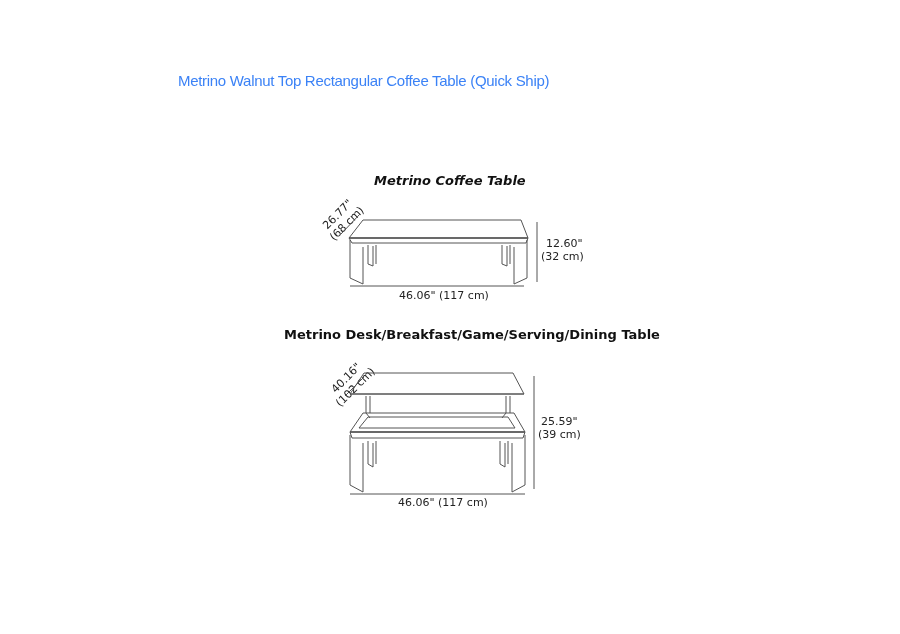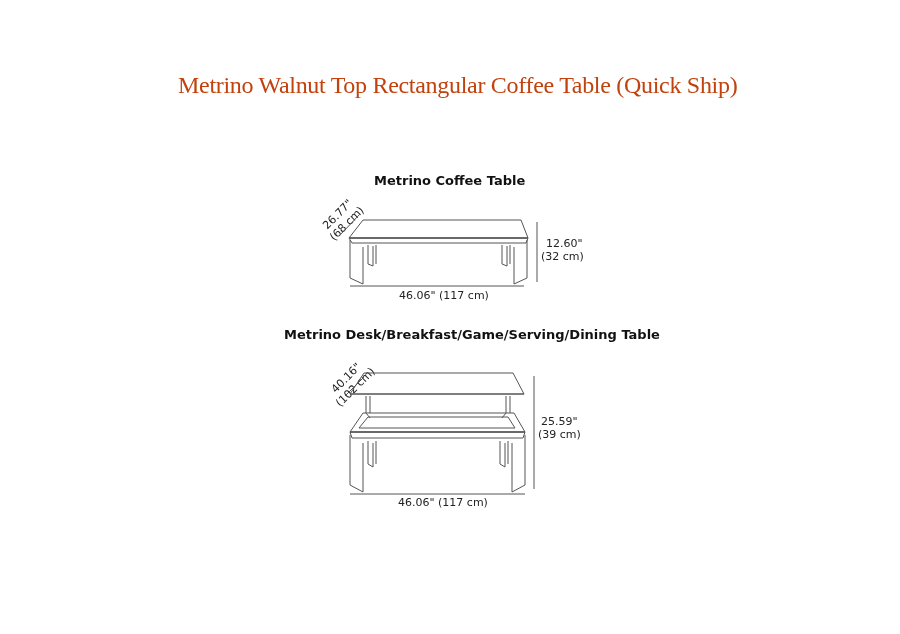--- a/index.html
+++ b/index.html
@@ -1,28 +1,28 @@
 <!DOCTYPE html>
 <html><head>
 <meta charset="utf-8">
 <style>
   html, body { margin: 0; padding: 0; background: #ffffff; }
   body { width: 900px; height: 634px; position: relative; overflow: hidden; font-family: "DejaVu Sans", sans-serif; color: #1a1a1a; }
-  .page-title { position: absolute; left: 178px; top: 72px; font-size: 24px; font-family: Liberation Serif, serif; letter-spacing: -0.3px; color: #c2410c; white-space: nowrap; }
+  .page-title { position: absolute; left: 178px; top: 72px; font-size: 15px; font-family: Liberation Sans, sans-serif; letter-spacing: -0.3px; color: #3b82f6; white-space: nowrap; }
   .section-title { position: absolute; font-weight: bold; font-size: 13px; font-family: "DejaVu Sans", sans-serif; color: #111; white-space: nowrap; }
   .dim { position: absolute; font-size: 11px; font-family: "DejaVu Sans", sans-serif; color: #222; white-space: nowrap; line-height: 13px; }
   .dim-rot { transform-origin: left top; transform: rotate(-45deg); text-align: center; }
   svg { position: absolute; left: 0; top: 0; }
 </style>
 </head>
 <body>
 
 <div class="page-title">Metrino Walnut Top Rectangular Coffee Table (Quick Ship)</div>
 
-<div class="section-title" style="left:374px; top:173px;">Metrino Coffee Table</div>
+<div class="section-title" style="left:374px; top:173px;font-style:italic;">Metrino Coffee Table</div>
 
 <div class="dim dim-rot" style="left:318px; top:225px;">
   <div>26.77"</div>
   <div>(68 cm)</div>
 </div>
 
 <div class="dim" style="left:541px; top:237px;">
   <div style="padding-left:5px;">12.60"</div>
   <div>(32 cm)</div>
 </div>

